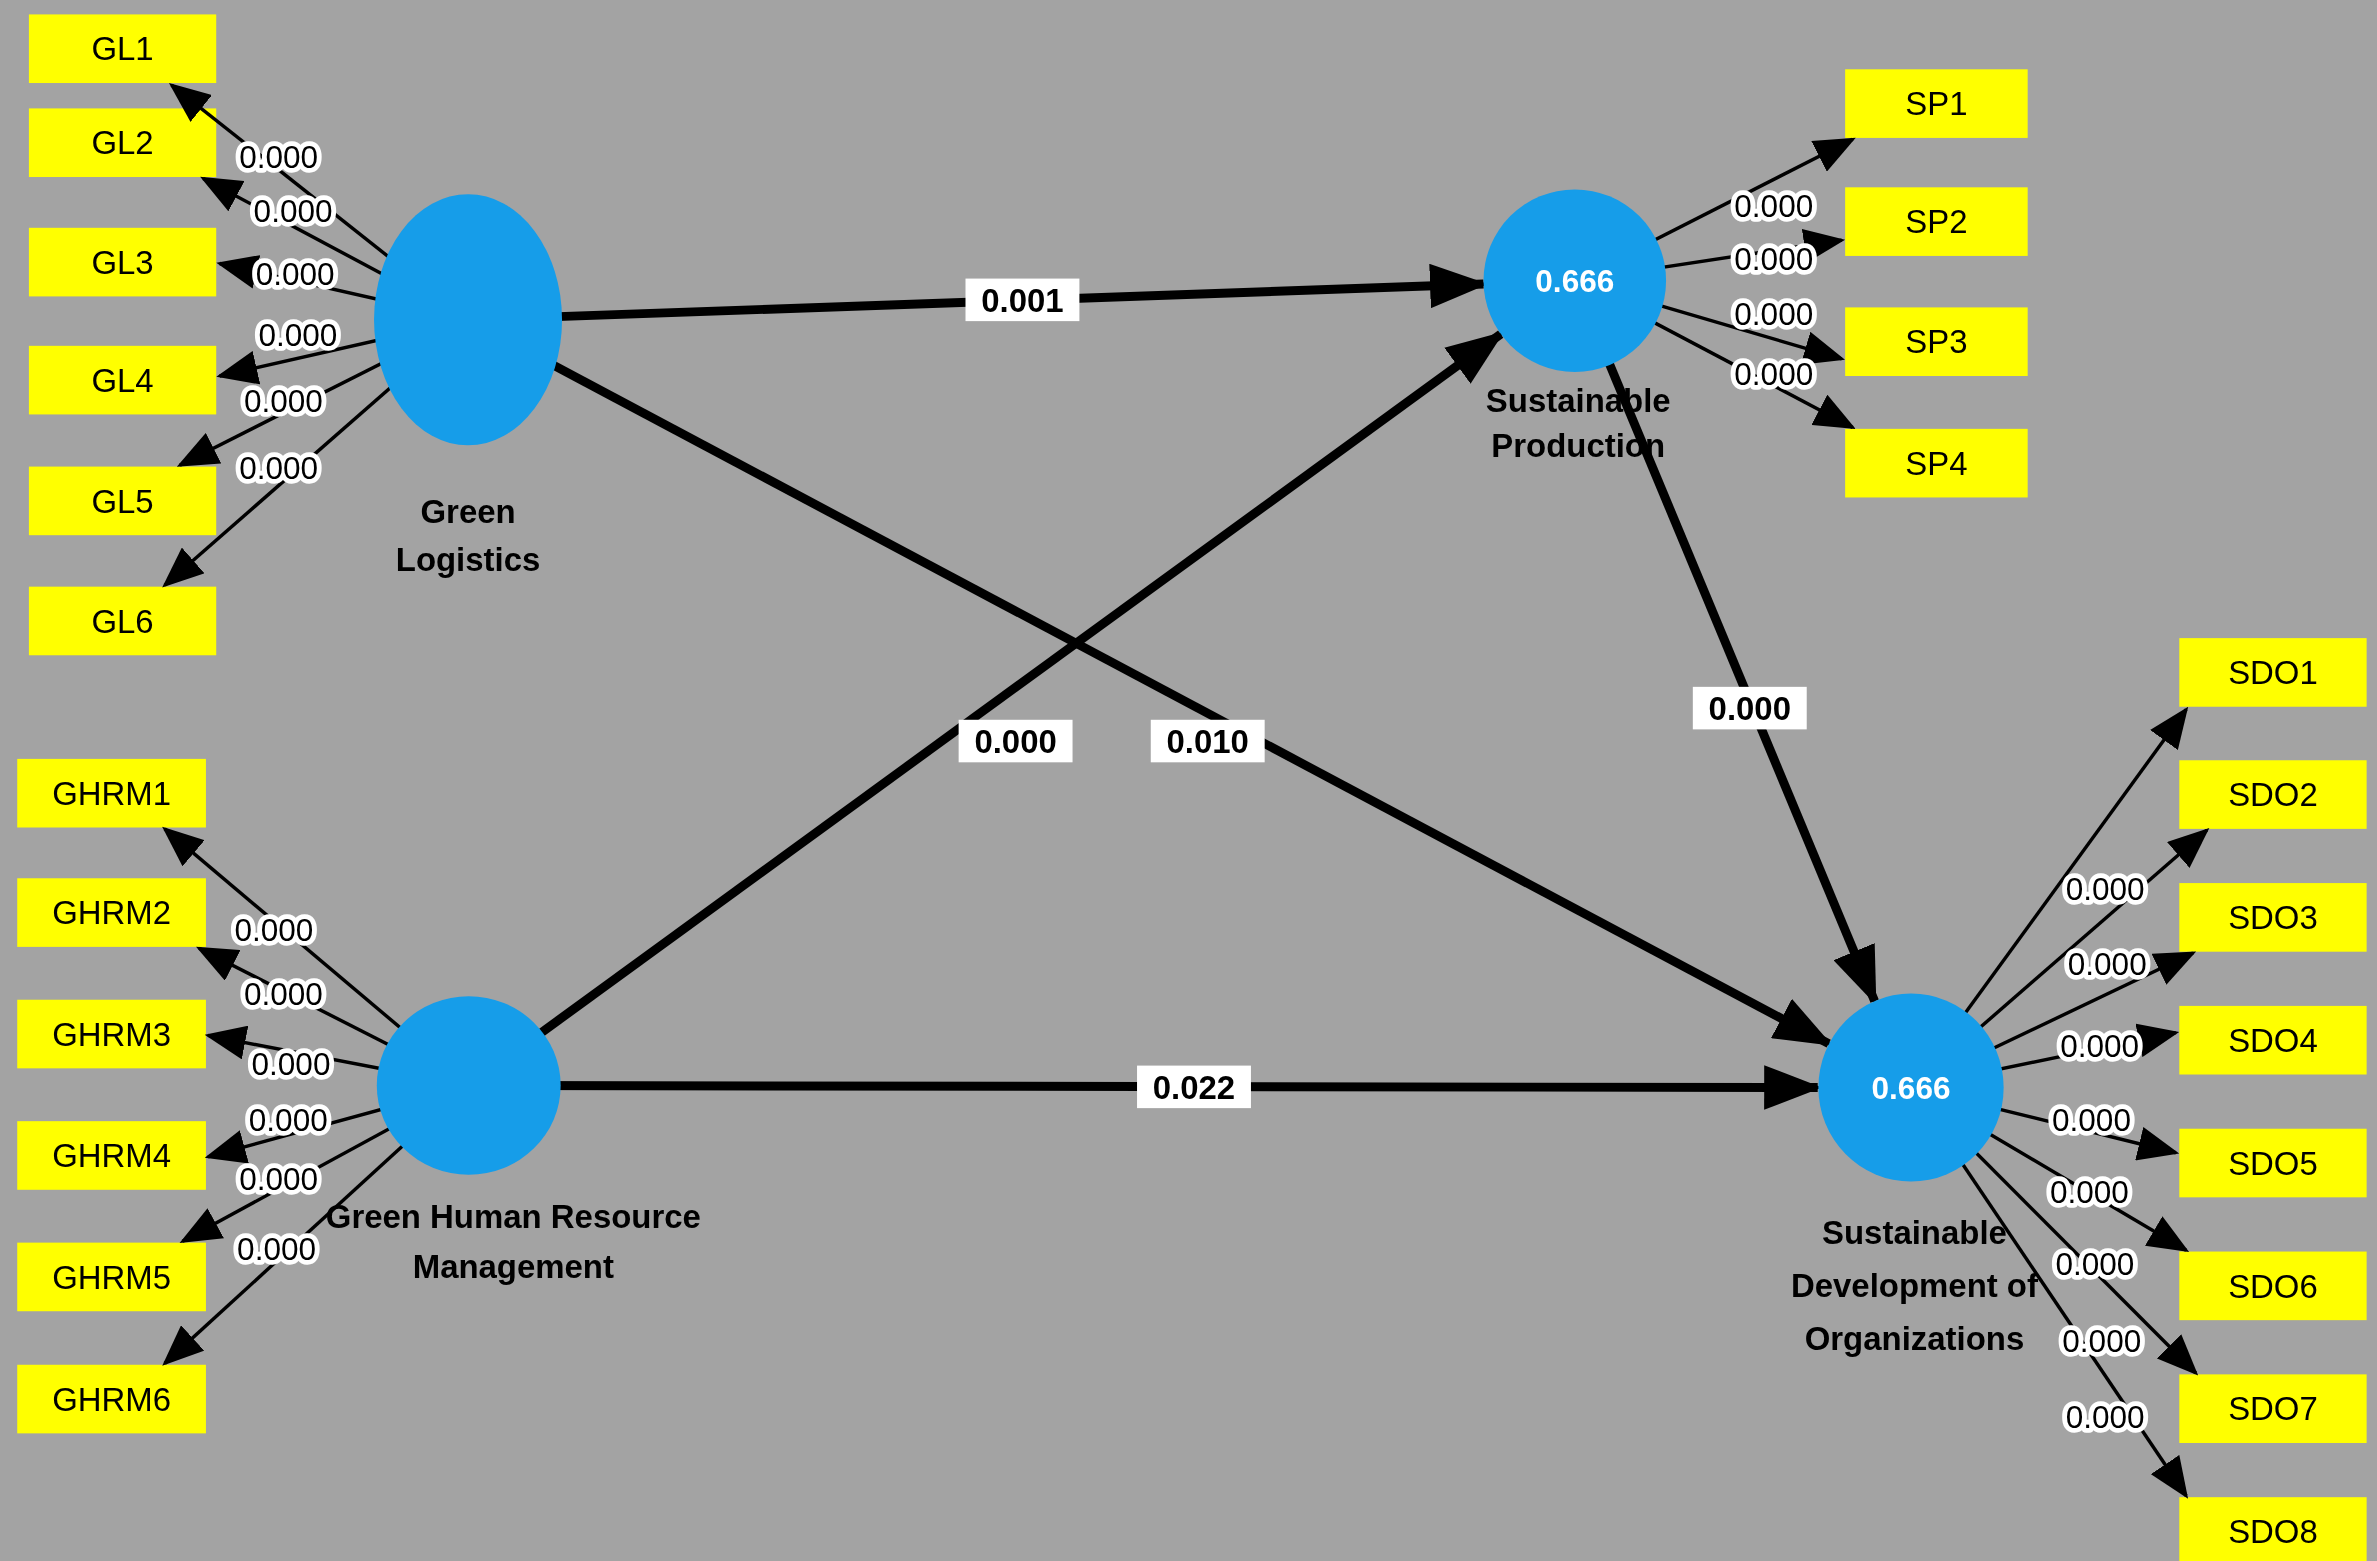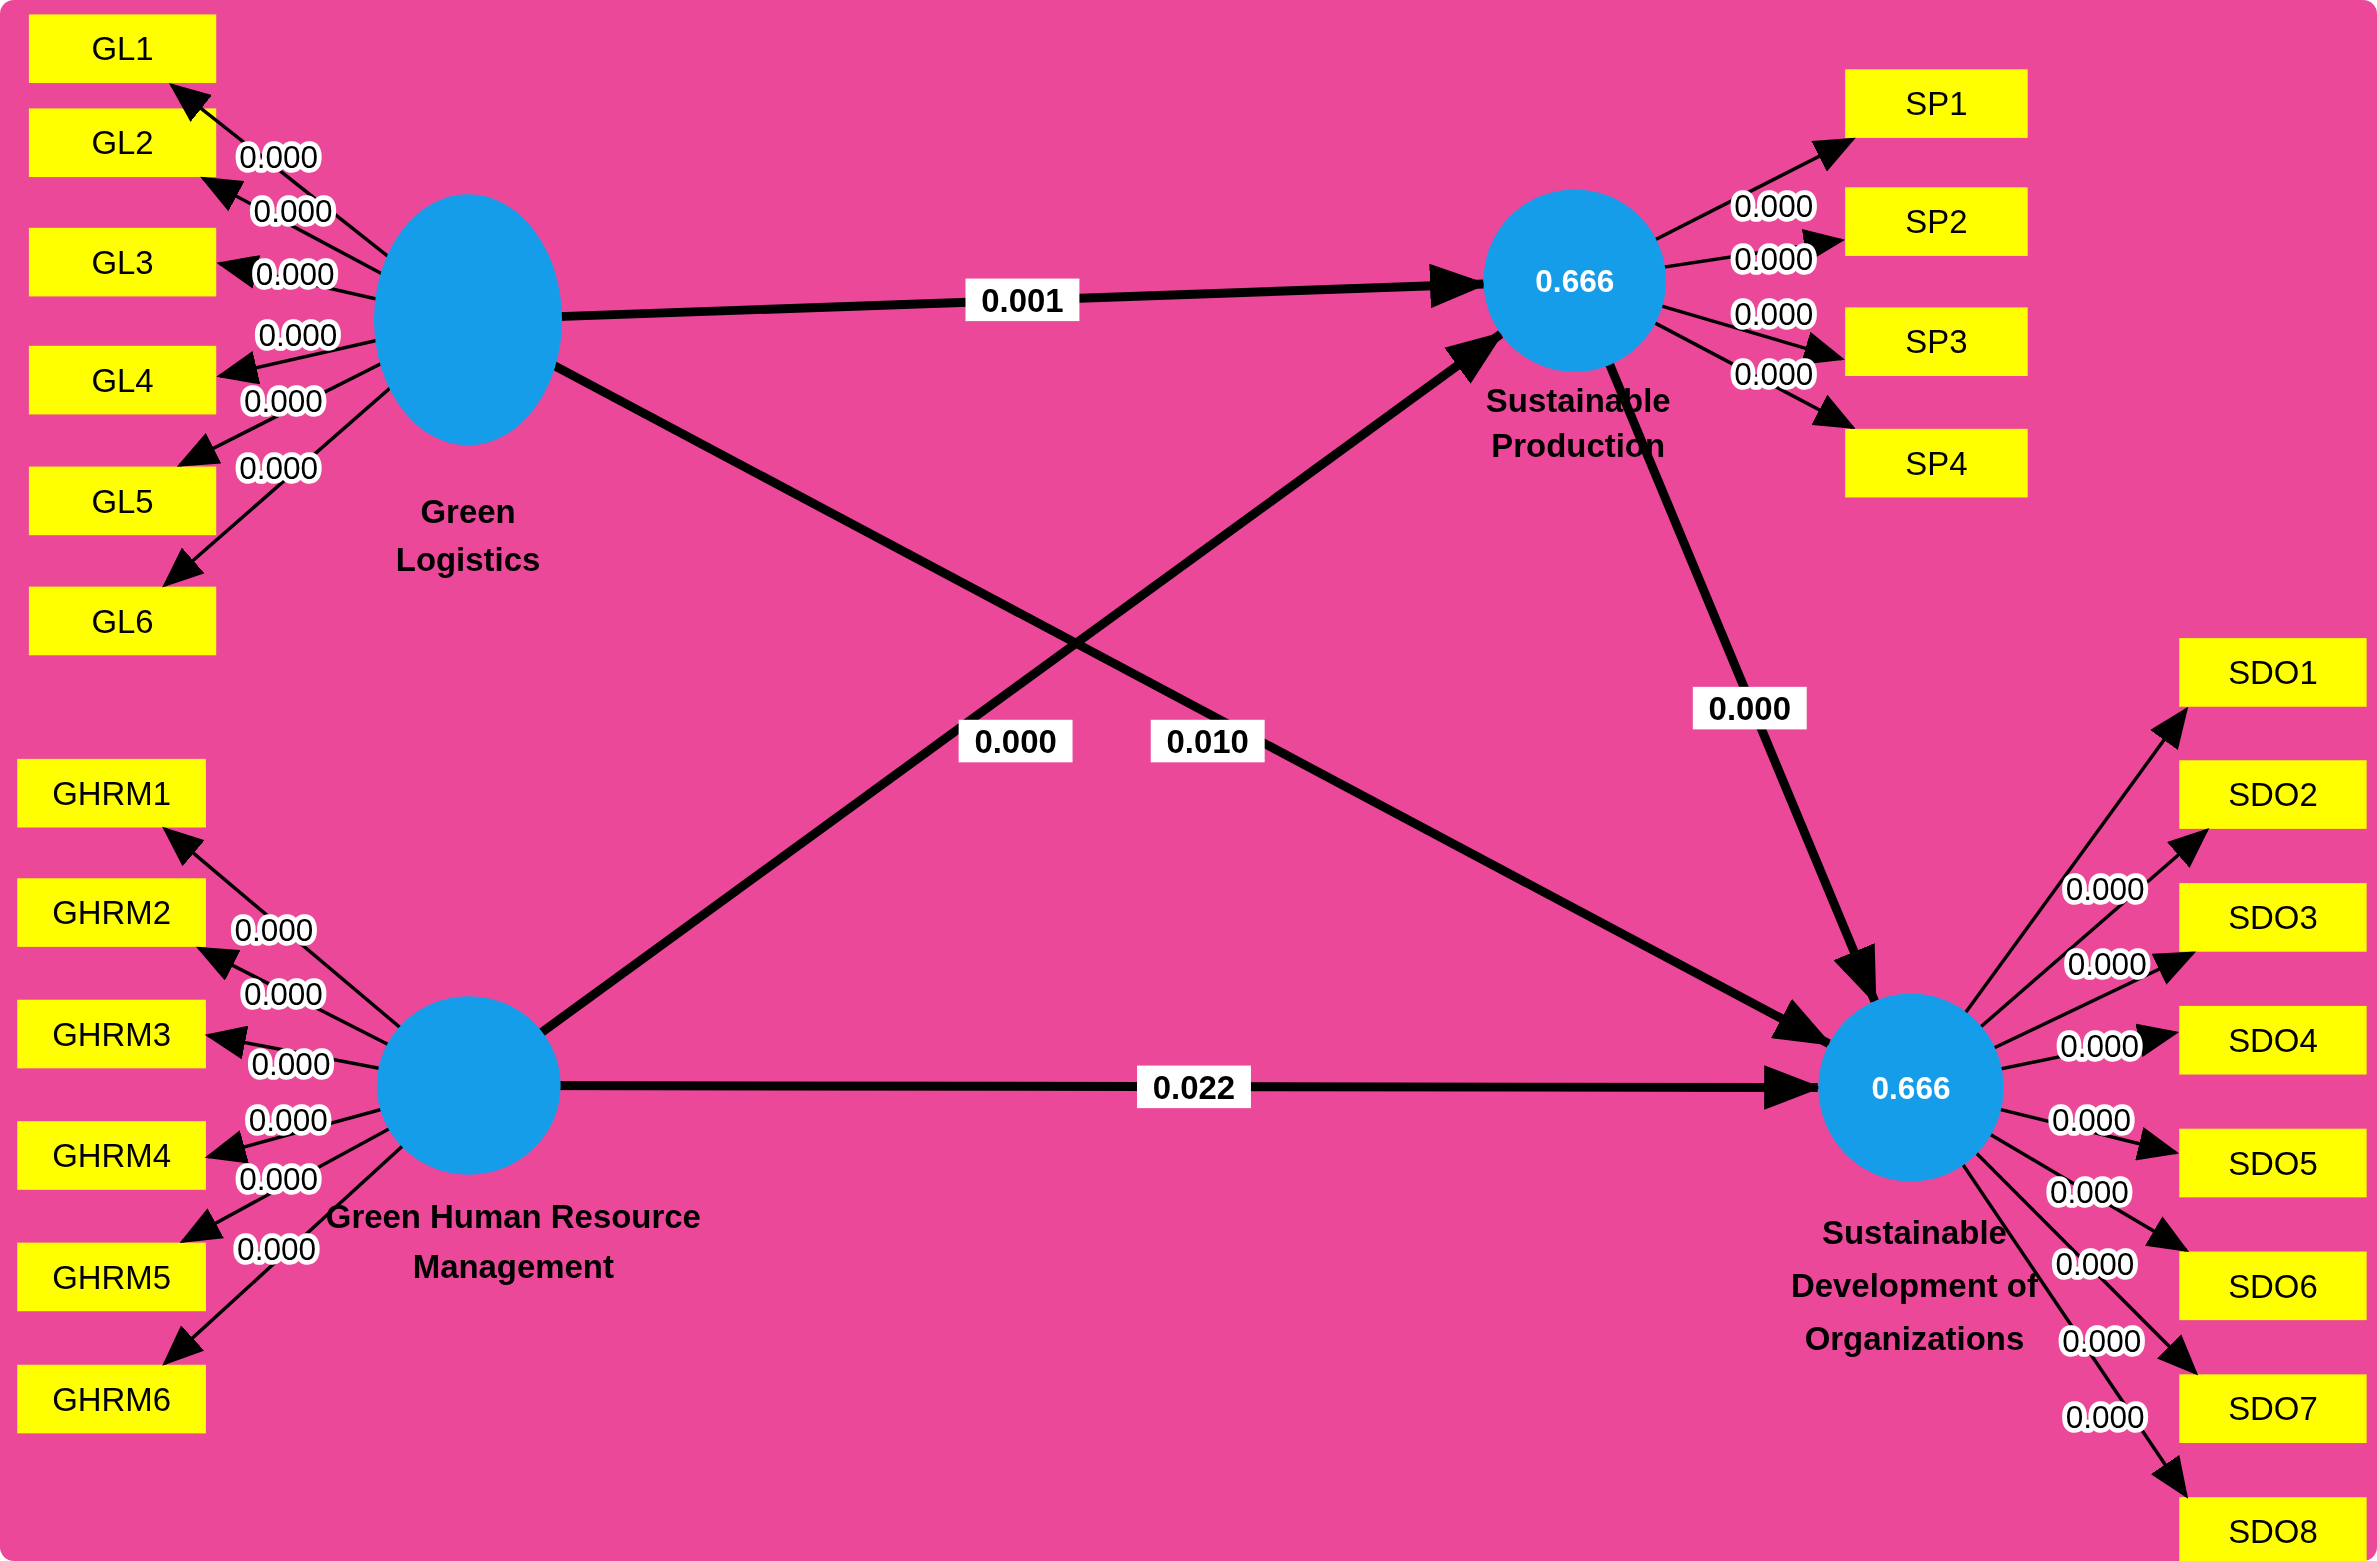--- a/index.html
+++ b/index.html
@@ -5,22 +5,21 @@
   html, body {
     margin: 0;
     padding: 0;
     background: #ffffff;
     font-family: "Liberation Sans", sans-serif;
   }
   .canvas-wrap {
     width: 2377px;
     height: 1561px;
     position: relative;
-    background: #ec4899;
-    border-radius: 14px;
+    background: #a3a3a3;
   }
   svg { display: block; }
 
   .indicator-box   { stroke: none; }
   .indicator-text  { font-size: 48px; fill: #000; text-anchor: middle; }
   .loading-line    { fill: none; }
   .loading-text    {
     font-size: 46px; fill: #000; text-anchor: middle;
     paint-order: stroke fill; stroke: #ffffff; stroke-width: 14px; stroke-linejoin: round;
   }

